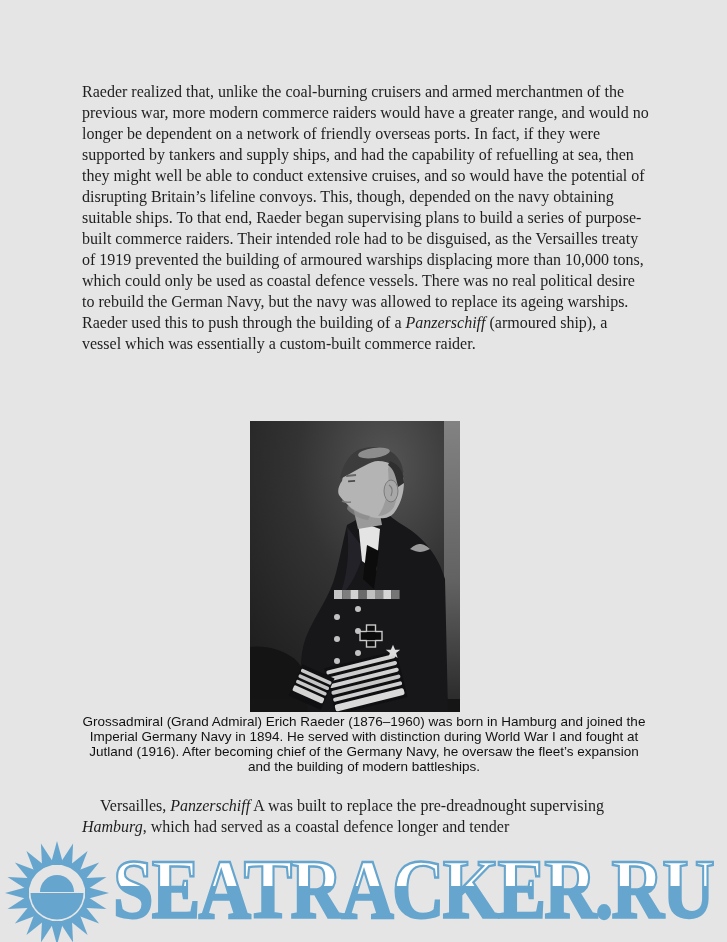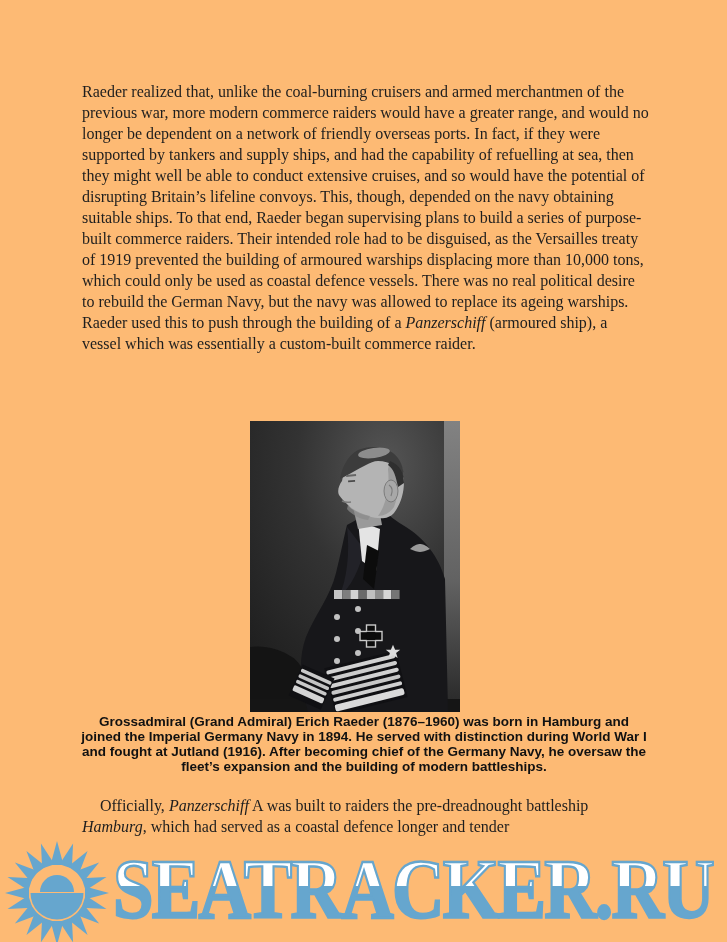--- a/index.html
+++ b/index.html
@@ -1,20 +1,20 @@
 <!DOCTYPE html>
 <html><head>
 <meta charset="utf-8">
 <style>
   html, body { margin: 0; padding: 0; background: #ffffff; }
   .page {
     position: relative;
     width: 727px;
     height: 942px;
-    background: #fdba74;
+    background: #e5e5e5;
     overflow: hidden;
     font-family: "Liberation Serif", "DejaVu Serif", serif;
   }
 
   
   .body-para {
     position: absolute;
     left: 82px;
     width: 568px;
     margin: 0;
@@ -42,21 +42,20 @@
     position: absolute;
     left: 79px;
     top: 714px;
     width: 570px;
     margin: 0;
     font-family: "Liberation Sans", "DejaVu Sans", sans-serif;
     font-size: 13.5px;
     line-height: 15px;
     color: #111111;
     text-align: center;
-    font-weight: bold;
   }
 
   
   .watermark { position: absolute; left: 0; top: 0; width: 727px; height: 942px; pointer-events: none; }
   .sun-logo { position: absolute; left: 2px; top: 838px; }
   .wm-text-svg {
     position: absolute;
     left: 110px;
     top: 846px;
   }
@@ -171,21 +170,21 @@
       <path d="M139,64 C142,66 143,70 141,75" fill="none" stroke="#7c7c7c" stroke-width="1.2"></path>
 
       <rect x="96" y="54" width="10" height="2" fill="#666666" transform="rotate(-6 96 54)"></rect>
       <rect x="98" y="59.5" width="7" height="1.8" fill="#4a4a4a" transform="rotate(-4 98 59)"></rect>
       <path d="M92,80 C95,81.5 98,81.5 101,81" fill="none" stroke="#7a7a7a" stroke-width="1.5"></path>
     </svg>
   </div>
 
   <p class="photo-caption">Grossadmiral (Grand Admiral) Erich Raeder (1876–1960) was born in Hamburg and joined the Imperial Germany Navy in 1894. He served with distinction during World War I and fought at Jutland (1916). After becoming chief of the Germany Navy, he oversaw the fleet’s expansion and the building of modern battleships.</p>
 
-  <p class="body-para para-2"><span>Officially, </span><i>Panzerschiff</i><span> A was built to raiders the pre-dreadnought battleship </span><i>Hamburg</i><span>, which had served as a coastal defence longer and tender</span></p>
+  <p class="body-para para-2"><span>Versailles, </span><i>Panzerschiff</i><span> A was built to replace the pre-dreadnought supervising </span><i>Hamburg</i><span>, which had served as a coastal defence longer and tender</span></p>
 
   <div class="watermark">
     <svg class="sun-logo" width="110" height="110" viewBox="-55 -55 110 110">
       <defs>
         <polygon id="ray" points="0,-52 6.5,-28 -6.5,-28"></polygon>
       </defs>
       <g fill="#66a6ce">
         <use href="#ray"></use>
         <use href="#ray" transform="rotate(18)"></use>
         <use href="#ray" transform="rotate(36)"></use>

